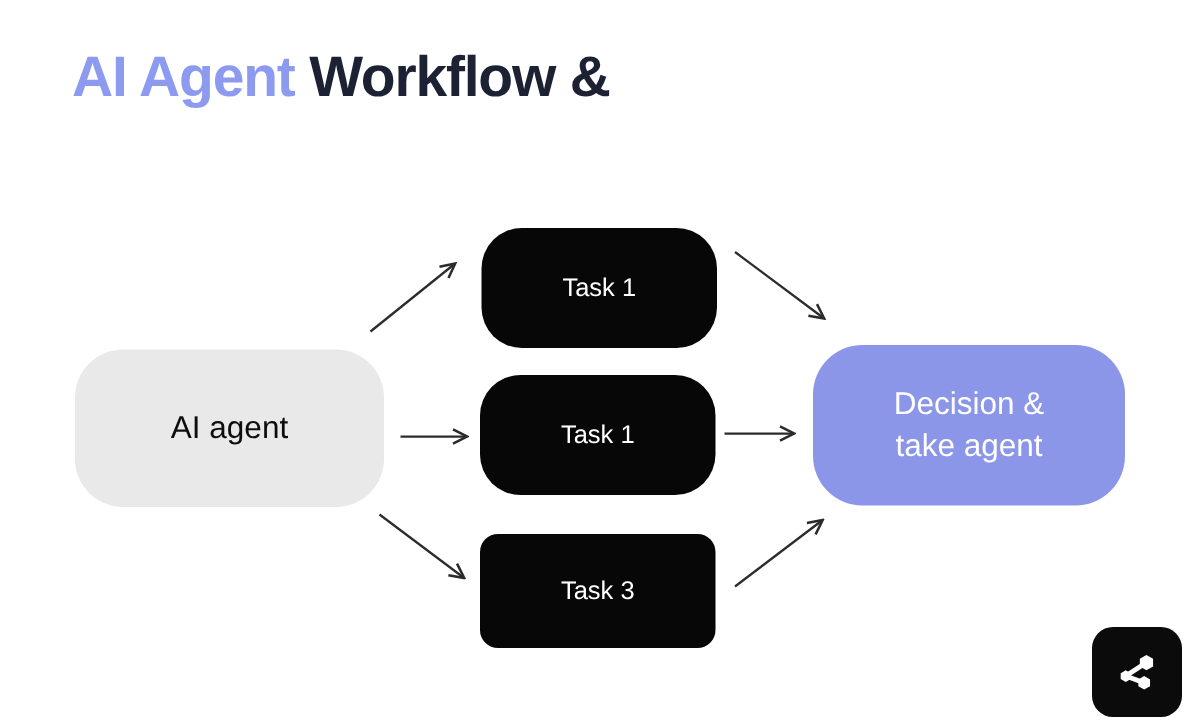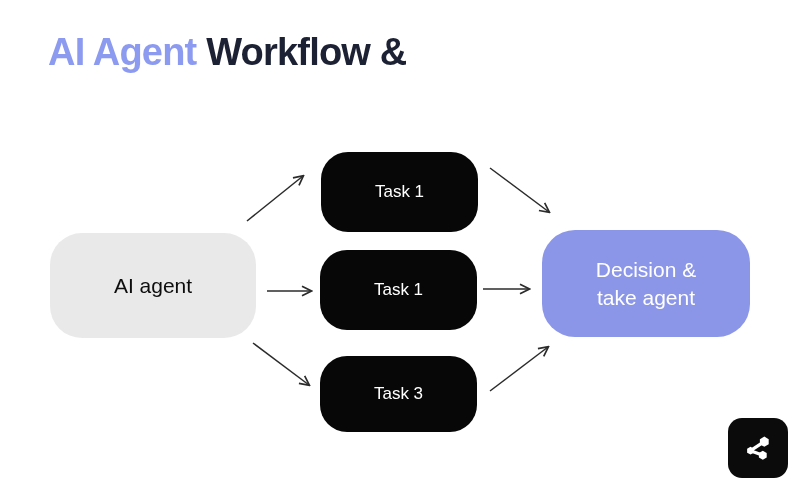--- a/index.html
+++ b/index.html
@@ -45,21 +45,21 @@
   }
   .node-task {
     width: 157px; height: 80px;
     background: #070707;
     border-radius: 27px;
     color: #ffffff;
     font-size: 17px;
   }
   .node-task1 { left: 321px; top: 152px; }
   .node-task2 { left: 320px; top: 250px; }
-  .node-task3 { left: 320px; top: 356px; height: 76px; }
+  .node-task3 { left: 320px; top: 356px; height: 76px; border-radius: 12px; }
   .node-decision {
     left: 542px; top: 230px;
     width: 208px; height: 107px;
     background: #8b96e8;
     border-radius: 33px;
     color: #ffffff;
     font-size: 21px;
     line-height: 28px;
   }
   .node-decision span { display: block; }

